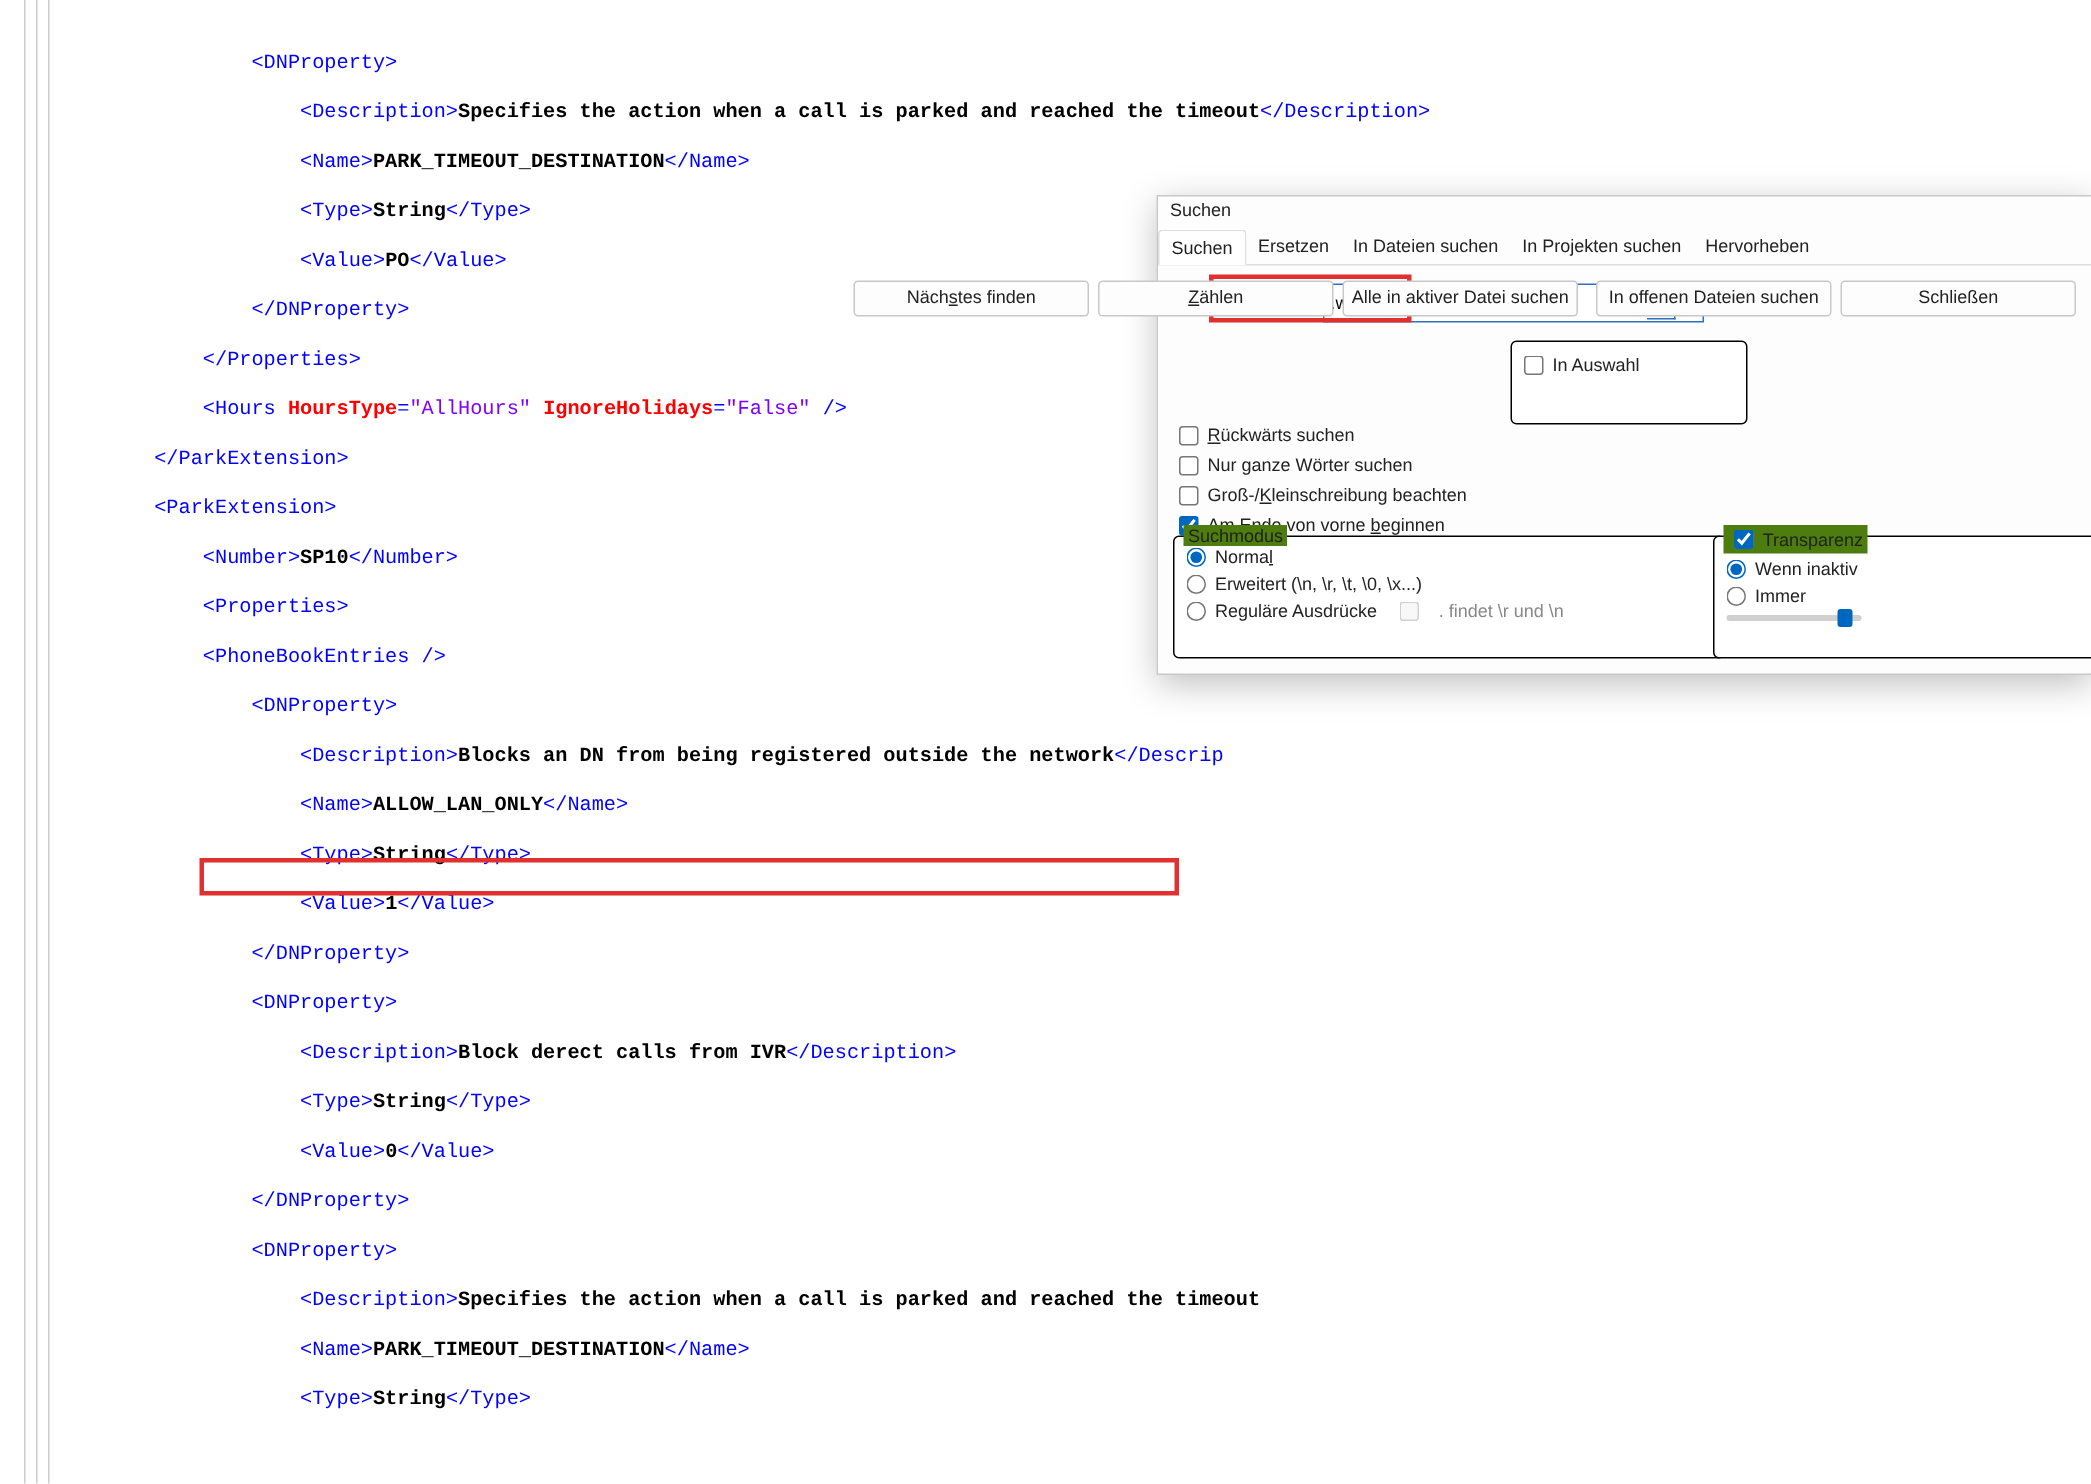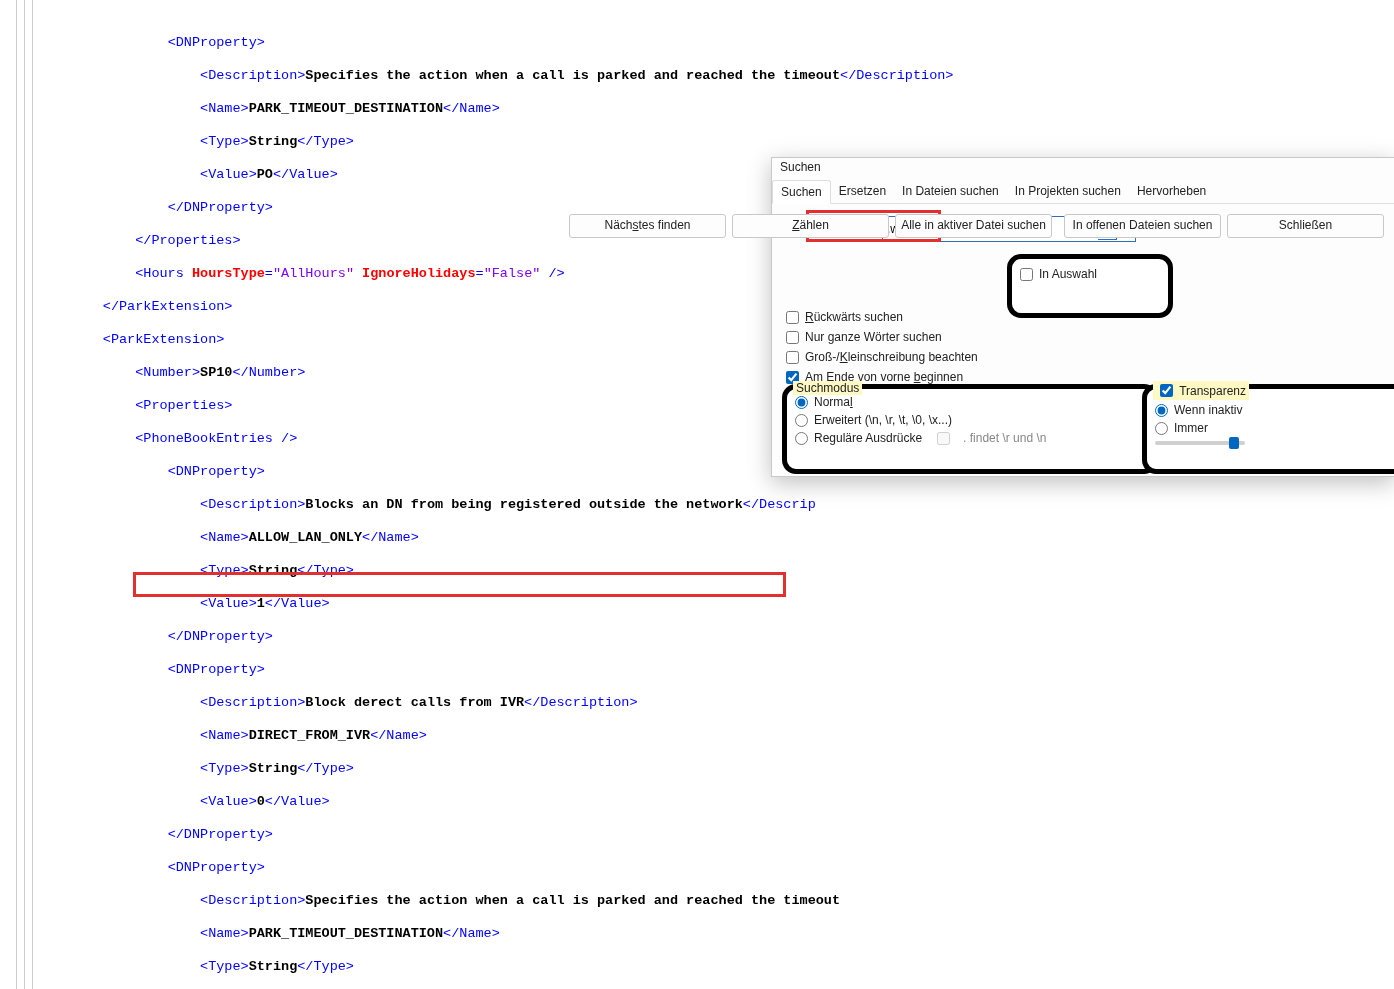--- a/index.html
+++ b/index.html
@@ -38,21 +38,21 @@
   .txt { color: #000; font-weight: bold; }
   .redbox {
     position: absolute;
     border: 3px solid #e03030;
     box-sizing: border-box;
   }
   
   .dlg {
     position: absolute;
     left: 771px;
-    top: 157px;
+    top: 130px;
     width: 622px;
     height: 318px;
     background: #fdfdfd;
     border: 1px solid #c8c8c8;
     box-shadow: 0 6px 22px rgba(0,0,0,.25);
     font-family: "Segoe UI", Arial, sans-serif;
     font-size: 12px;
     color: #222;
   }
   .dlg .title {
@@ -102,32 +102,32 @@
     width: 155px;
     height: 22px;
     background: #fdfdfd;
     border: 1px solid #c8c8c8;
     border-radius: 3px;
     text-align: center;
     line-height: 20px;
   }
   .dlg .panel {
     position: absolute;
-    border: 5px solid #000000;
-    border-radius: 14px;
+    border: 1px solid #000000;
+    border-radius: 4px;
     background: #fff;
   }
   .dlg .in-sel { left: 235px; top: 50px; width: 140px; height: 42px; padding:6px 8px;}
   .dlg .opts { position:absolute; left: 14px; top: 104px; display:flex; flex-direction:column; gap:2px; }
   .dlg .mode { left: 10px; top: 180px; width: 350px; height: 72px; padding: 4px 8px; }
   .dlg .trans { left: 370px; top: 180px; width: 240px; height: 72px; padding: 4px 8px;}
   .chk, .rad { display:flex; align-items:center; gap:4px; line-height:18px;}
   .chk input, .rad input { margin:0 2px 0 0; accent-color:#0067c0;}
   .fieldset-label {
-    position:absolute; top:-8px; left:6px; background:#fef9c3; padding:0 3px; font-size:12px;
+    position:absolute; top:-8px; left:6px; background:#4d7c0f; padding:0 3px; font-size:12px;
   }
   .u { text-decoration: underline; }
   .slider {
     margin-top:4px;
     height:4px; background:#d0d0d0; border-radius:2px; position:relative; width:90px;
   }
   .slider .thumb{
     position:absolute; right:6px; top:-4px; width:10px; height:12px; background:#0067c0; border-radius:2px;
   }
   .disabled { color:#888; }
@@ -155,21 +155,20 @@
 <div class="line">            <span class="tag">&lt;Properties&gt;</span></div>
 <div class="line">            <span class="tag">&lt;PhoneBookEntries /&gt;</span></div>
 <div class="line">                <span class="tag">&lt;DNProperty&gt;</span></div>
 <div class="line">                    <span class="tag">&lt;Description&gt;</span><span class="txt">Blocks an DN from being registered outside the network</span><span class="tag">&lt;/Descrip</span></div>
 <div class="line">                    <span class="tag">&lt;Name&gt;</span><span class="txt">ALLOW_LAN_ONLY</span><span class="tag">&lt;/Name&gt;</span></div>
 <div class="line">                    <span class="tag">&lt;Type&gt;</span><span class="txt">String</span><span class="tag">&lt;/Type&gt;</span></div>
 <div class="line">                    <span class="tag">&lt;Value&gt;</span><span class="txt">1</span><span class="tag">&lt;/Value&gt;</span></div>
 <div class="line">                <span class="tag">&lt;/DNProperty&gt;</span></div>
 <div class="line">                <span class="tag">&lt;DNProperty&gt;</span></div>
 <div class="line">                    <span class="tag">&lt;Description&gt;</span><span class="txt">Block derect calls from IVR</span><span class="tag">&lt;/Description&gt;</span></div>
-<div class="line">                    <span class="tag">&lt;Name&gt;</span><span class="txt">DIRECT_FROM_IVR</span><span class="tag">&lt;/Name&gt;</span></div>
 <div class="line">                    <span class="tag">&lt;Type&gt;</span><span class="txt">String</span><span class="tag">&lt;/Type&gt;</span></div>
 <div class="line">                    <span class="tag">&lt;Value&gt;</span><span class="txt">0</span><span class="tag">&lt;/Value&gt;</span></div>
 <div class="line">                <span class="tag">&lt;/DNProperty&gt;</span></div>
 <div class="line">                <span class="tag">&lt;DNProperty&gt;</span></div>
 <div class="line">                    <span class="tag">&lt;Description&gt;</span><span class="txt">Specifies the action when a call is parked and reached the timeout</span></div>
 <div class="line">                    <span class="tag">&lt;Name&gt;</span><span class="txt">PARK_TIMEOUT_DESTINATION</span><span class="tag">&lt;/Name&gt;</span></div>
 <div class="line">                    <span class="tag">&lt;Type&gt;</span><span class="txt">String</span><span class="tag">&lt;/Type&gt;</span></div>
 
 
 

